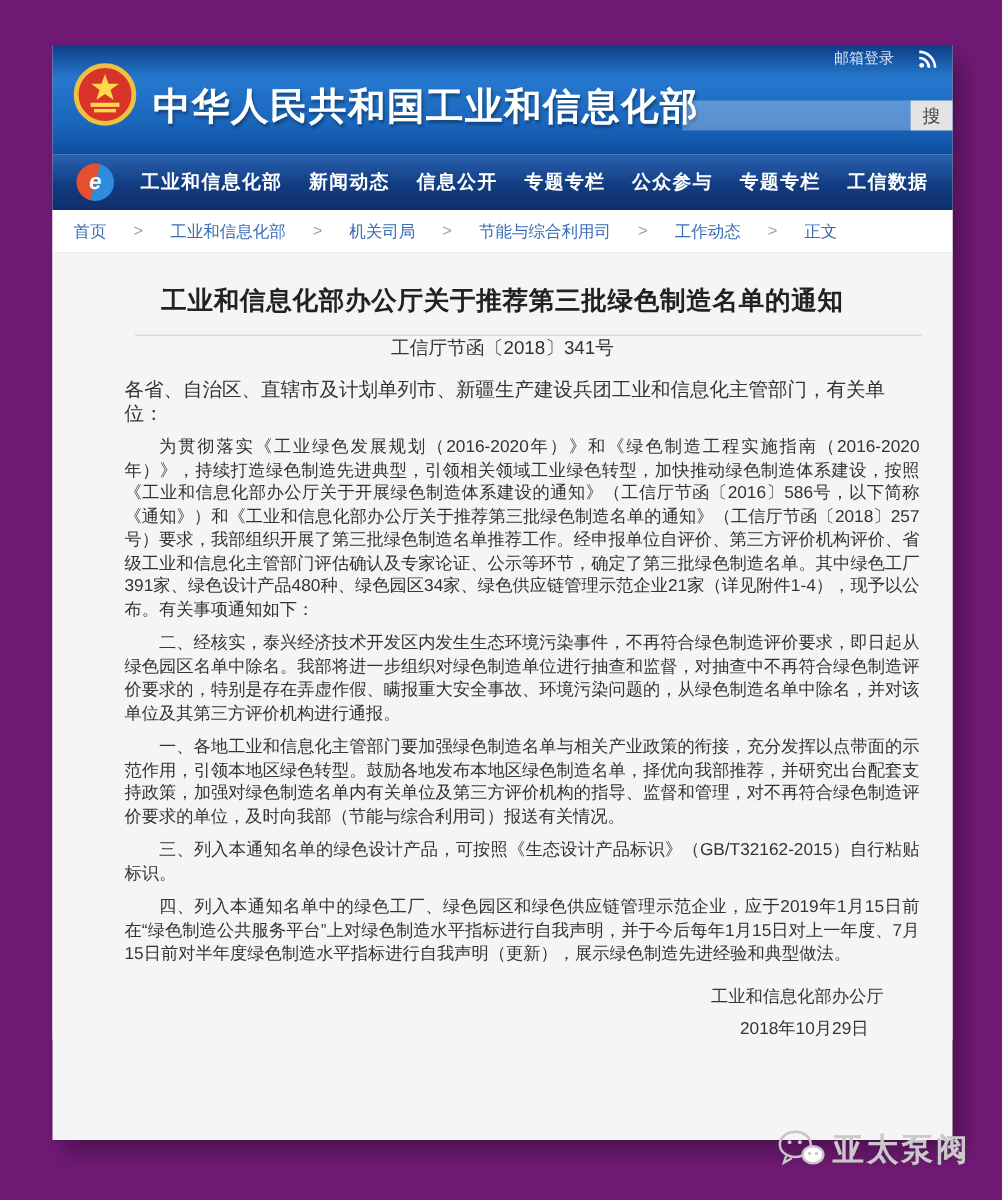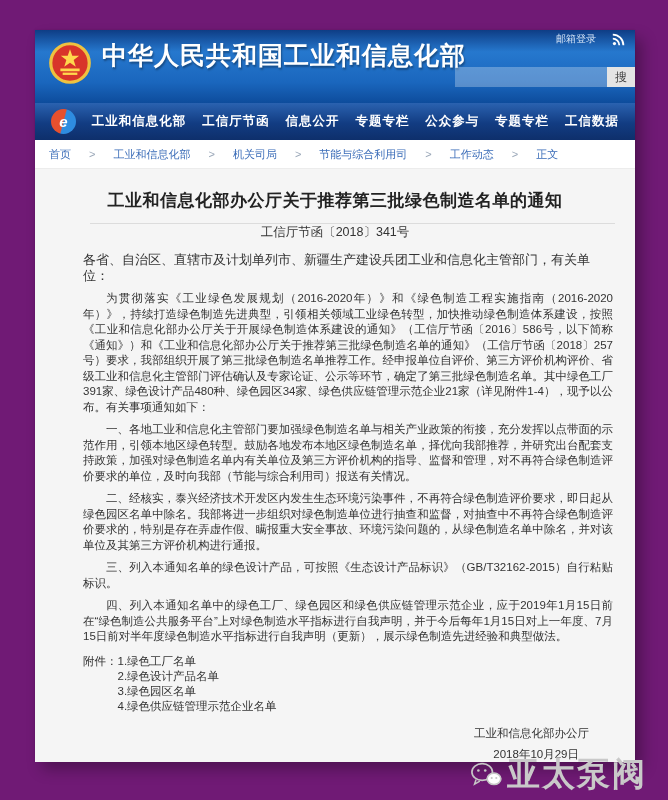--- a/index.html
+++ b/index.html
@@ -10,21 +10,21 @@
   
   .site-card { position:absolute; left:35px; top:30px; width:600px; height:730px;
     background:#f5f5f5; box-shadow:7px 9px 14px rgba(0,0,0,0.30), 0 0 2px rgba(0,0,0,0.12); }
 
   
   .masthead { position:relative; height:73px;
     background:linear-gradient(180deg,#0e3d85 0%,#2678ce 30%,#1a66bd 72%,#0d4c9c 100%); }
   .top-links { position:absolute; top:2px; right:10px; display:flex; align-items:center; gap:16px; }
   .mail-login { color:#d8e6f8; font-size:10px; text-decoration:none; cursor:pointer; }
   .rss-icon { display:inline-flex; width:13px; height:13px; cursor:pointer; }
-  .brand { position:absolute; left:13px; top:11px; display:flex; align-items:flex-start; gap:10px; }
+  .brand { position:absolute; left:13px; top:11px; display:flex; align-items:flex-end; gap:10px; }
   .emblem { display:inline-flex; width:44px; height:44px; }
   .site-title { font-size:25px; font-weight:bold; color:#ffffff; letter-spacing:1px;
     text-shadow:1px 2px 2px rgba(0,0,0,0.35); line-height:28px; }
   .site-subtitle { font-size:8.5px; color:#cfe2f8; margin-top:3px; letter-spacing:0.2px; }
   .search { position:absolute; right:0; top:37px; height:20px; display:flex; }
   .search-input { width:152px; height:20px; border:none; outline:none;
     background:rgba(255,255,255,0.28); }
   .search-btn { width:28px; height:20px; border:none; background:#e4e4e4; color:#444;
     font-size:12px; cursor:pointer; font-family:inherit; }
 
@@ -59,21 +59,21 @@
     line-height:15px; }
   .att-label { white-space:nowrap; }
   .att-item { cursor:pointer; }
   .signature { text-align:right; margin:12px 46px 0 0; font-size:11.5px; color:#333; }
   .sign-date { text-align:right; margin:6px 56px 0 0; font-size:11.5px; color:#333; }
 
   
   .watermark { position:absolute; top:752px; right:21px; display:flex; align-items:center;
     gap:5px; }
   .wechat-icon { display:inline-flex; }
-  .wm-text { font-size:33px; font-weight:bold; color:#c9c9c9; letter-spacing:2px; }
+  .wm-text { font-size:21px; font-weight:bold; color:#c9c9c9; letter-spacing:2px; }
 </style>
 </head>
 <body>
 
 <div class="page">
   <div class="site-card">
 
     <header class="masthead">
       <div class="top-links">
         <a class="mail-login">邮箱登录</a>
@@ -101,21 +101,21 @@
       </div>
       <div class="search">
         <input class="search-input" style="">
         <button class="search-btn">搜</button>
       </div>
     </header>
 
     <nav class="mainnav">
       <span class="nav-logo">e</span>
       <a class="nav-item">工业和信息化部</a>
-      <a class="nav-item">工信厅节函</a>
+      <a class="nav-item">新闻动态</a>
       <a class="nav-item">信息公开</a>
       <a class="nav-item">专题专栏</a>
       <a class="nav-item">公众参与</a>
       <a class="nav-item">专题专栏</a>
       <a class="nav-item">工信数据</a>
     </nav>
 
     <div class="breadcrumb">
       <a class="crumb">首页</a>
       <span class="crumb-sep">&gt;</span>
@@ -129,33 +129,24 @@
       <span class="crumb-sep">&gt;</span>
       <a class="crumb">正文</a>
     </div>
 
     <main class="content">
       <h1 class="article-title">工业和信息化部办公厅关于推荐第三批绿色制造名单的通知</h1>
       <hr class="divider">
       <div class="doc-number">工信厅节函〔2018〕341号</div>
       <p class="salutation">各省、自治区、直辖市及计划单列市、新疆生产建设兵团工业和信息化主管部门，有关单位：</p>
       <p class="para">为贯彻落实《工业绿色发展规划（2016-2020年）》和《绿色制造工程实施指南（2016-2020年）》，持续打造绿色制造先进典型，引领相关领域工业绿色转型，加快推动绿色制造体系建设，按照《工业和信息化部办公厅关于开展绿色制造体系建设的通知》（工信厅节函〔2016〕586号，以下简称《通知》）和《工业和信息化部办公厅关于推荐第三批绿色制造名单的通知》（工信厅节函〔2018〕257号）要求，我部组织开展了第三批绿色制造名单推荐工作。经申报单位自评价、第三方评价机构评价、省级工业和信息化主管部门评估确认及专家论证、公示等环节，确定了第三批绿色制造名单。其中绿色工厂391家、绿色设计产品480种、绿色园区34家、绿色供应链管理示范企业21家（详见附件1-4），现予以公布。有关事项通知如下：</p>
+      <p class="para">二、经核实，泰兴经济技术开发区内发生生态环境污染事件，不再符合绿色制造评价要求，即日起从绿色园区名单中除名。我部将进一步组织对绿色制造单位进行抽查和监督，对抽查中不再符合绿色制造评价要求的，特别是存在弄虚作假、瞒报重大安全事故、环境污染问题的，从绿色制造名单中除名，并对该单位及其第三方评价机构进行通报。</p>
       <p class="para">一、各地工业和信息化主管部门要加强绿色制造名单与相关产业政策的衔接，充分发挥以点带面的示范作用，引领本地区绿色转型。鼓励各地发布本地区绿色制造名单，择优向我部推荐，并研究出台配套支持政策，加强对绿色制造名单内有关单位及第三方评价机构的指导、监督和管理，对不再符合绿色制造评价要求的单位，及时向我部（节能与综合利用司）报送有关情况。</p>
-      <p class="para">二、经核实，泰兴经济技术开发区内发生生态环境污染事件，不再符合绿色制造评价要求，即日起从绿色园区名单中除名。我部将进一步组织对绿色制造单位进行抽查和监督，对抽查中不再符合绿色制造评价要求的，特别是存在弄虚作假、瞒报重大安全事故、环境污染问题的，从绿色制造名单中除名，并对该单位及其第三方评价机构进行通报。</p>
       <p class="para">三、列入本通知名单的绿色设计产品，可按照《生态设计产品标识》（GB/T32162-2015）自行粘贴标识。</p>
       <p class="para">四、列入本通知名单中的绿色工厂、绿色园区和绿色供应链管理示范企业，应于2019年1月15日前在“绿色制造公共服务平台”上对绿色制造水平指标进行自我声明，并于今后每年1月15日对上一年度、7月15日前对半年度绿色制造水平指标进行自我声明（更新），展示绿色制造先进经验和典型做法。</p>
-      <div class="attachments">
-        <span class="att-label">附件：</span>
-        <div class="att-list">
-          <div class="att-item">1.绿色工厂名单</div>
-          <div class="att-item">2.绿色设计产品名单</div>
-          <div class="att-item">3.绿色园区名单</div>
-          <div class="att-item">4.绿色供应链管理示范企业名单</div>
-        </div>
-      </div>
       <div class="signature">工业和信息化部办公厅</div>
       <div class="sign-date">2018年10月29日</div>
     </main>
   </div>
 
   <div class="watermark">
     <span class="wechat-icon">
       <svg viewBox="0 0 42 34" width="32" height="26">
         <ellipse cx="16" cy="13" rx="13.5" ry="11" fill="none" stroke="#c6c6c6" stroke-width="2.2"></ellipse>
         <circle cx="11" cy="11" r="1.7" fill="#c6c6c6"></circle>

